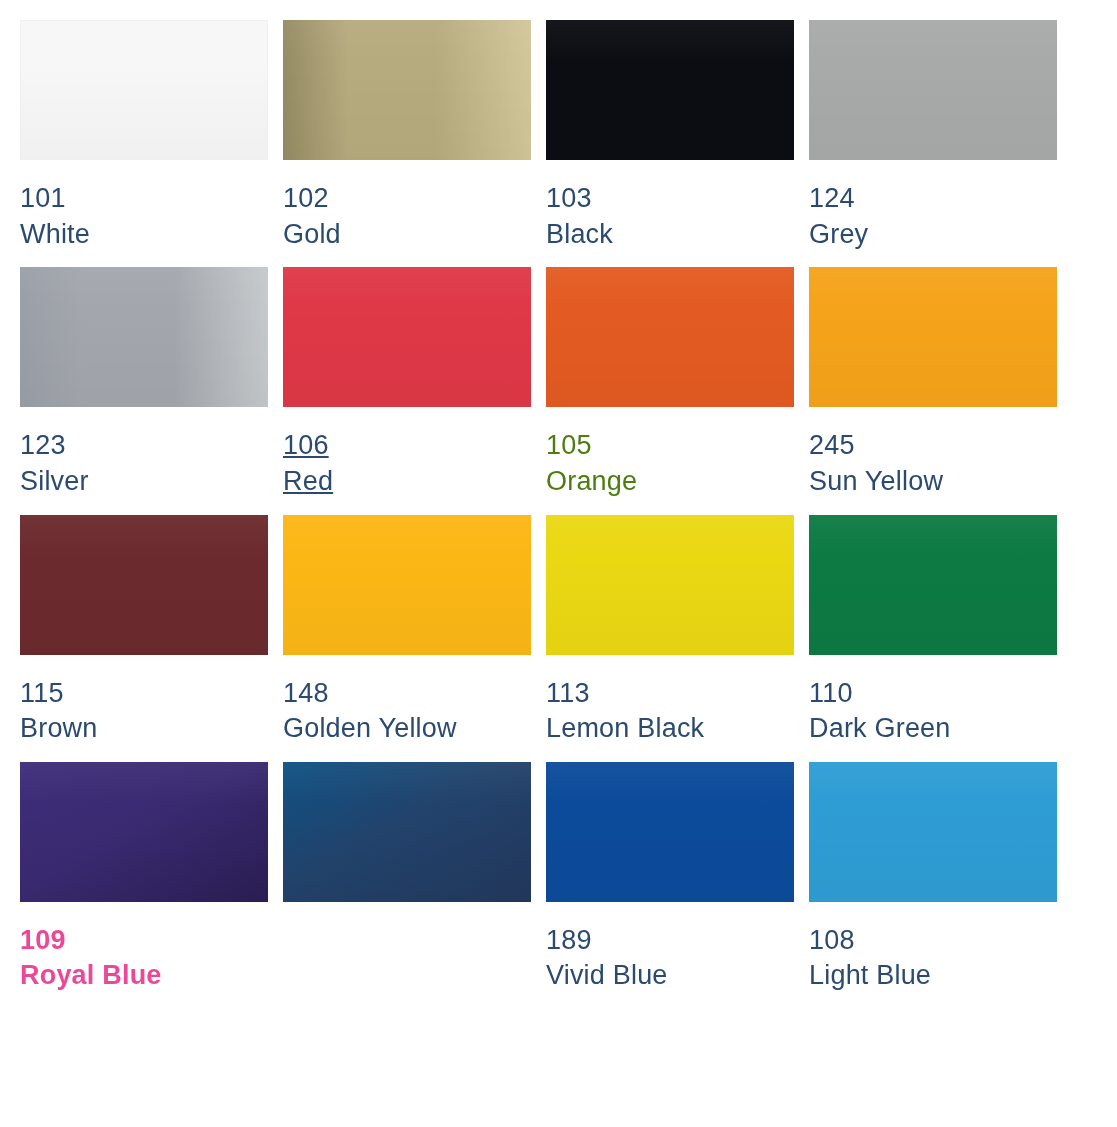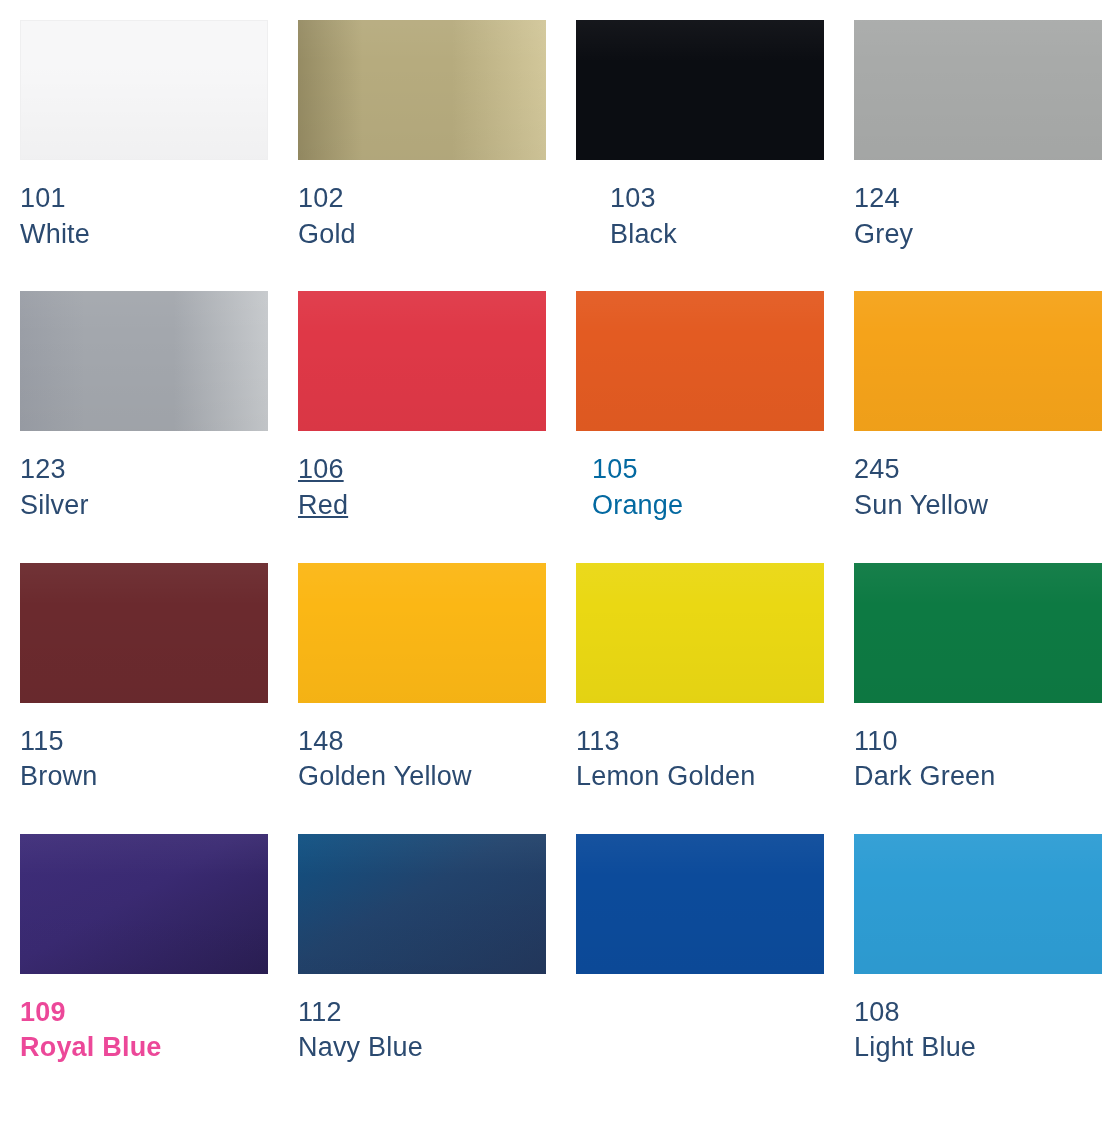--- a/index.html
+++ b/index.html
@@ -17,20 +17,21 @@
   }
 
   #swatch-grid {
     display: grid;
     grid-template-columns: repeat(4, 248px);
     grid-template-rows: repeat(4, auto);
     column-gap: 30px;
     row-gap: 39px;
     padding: 20px 0 0 20px;
     box-sizing: border-box;
+    gap: 15px;
   }
 
   .swatch-cell {
     width: 248px;
   }
 
   .swatch-chip {
     width: 248px;
     height: 140px;
     display: block;
@@ -80,21 +81,21 @@
       </div>
       <div class="swatch-caption" style="color: rgb(43, 74, 112);">
         <span class="swatch-code">102</span>
         <span class="swatch-name">Gold</span>
       </div>
     </div>
     <div class="swatch-cell">
       <div class="swatch-chip" style="background: rgb(11, 13, 18);">
         <span class="sheen" style="background: linear-gradient(rgba(255, 255, 255, 0.043) 0%, rgba(255, 255, 255, 0) 30%, rgba(0, 0, 0, 0.027) 100%);"></span>
       </div>
-      <div class="swatch-caption" style="color: rgb(43, 74, 112); margin-left: 34px;">
+      <div class="swatch-caption" style="color: rgb(43, 74, 112);">
         <span class="swatch-code">103</span>
         <span class="swatch-name">Black</span>
       </div>
     </div>
     <div class="swatch-cell">
       <div class="swatch-chip" style="background: rgb(168, 170, 169);">
         <span class="sheen" style="background: linear-gradient(rgba(255, 255, 255, 0.043) 0%, rgba(255, 255, 255, 0) 30%, rgba(0, 0, 0, 0.027) 100%);"></span>
       </div>
       <div class="swatch-caption" style="color: rgb(43, 74, 112);">
         <span class="swatch-code">124</span>
@@ -116,21 +117,21 @@
       </div>
       <div class="swatch-caption" style="color: rgb(43, 74, 112); text-decoration: underline;">
         <span class="swatch-code">106</span>
         <span class="swatch-name">Red</span>
       </div>
     </div>
     <div class="swatch-cell">
       <div class="swatch-chip" style="background: rgb(227, 91, 34);">
         <span class="sheen" style="background: linear-gradient(rgba(255, 255, 255, 0.043) 0%, rgba(255, 255, 255, 0) 30%, rgba(0, 0, 0, 0.027) 100%);"></span>
       </div>
-      <div class="swatch-caption" style="color: #0369a1; margin-left: 16px;">
+      <div class="swatch-caption" style="color: #4d7c0f;">
         <span class="swatch-code">105</span>
         <span class="swatch-name">Orange</span>
       </div>
     </div>
     <div class="swatch-cell">
       <div class="swatch-chip" style="background: rgb(245, 163, 26);">
         <span class="sheen" style="background: linear-gradient(rgba(255, 255, 255, 0.043) 0%, rgba(255, 255, 255, 0) 30%, rgba(0, 0, 0, 0.027) 100%);"></span>
       </div>
       <div class="swatch-caption" style="color: rgb(43, 74, 112);">
         <span class="swatch-code">245</span>
@@ -154,21 +155,21 @@
         <span class="swatch-code">148</span>
         <span class="swatch-name">Golden Yellow</span>
       </div>
     </div>
     <div class="swatch-cell">
       <div class="swatch-chip" style="background: rgb(234, 216, 19);">
         <span class="sheen" style="background: linear-gradient(rgba(255, 255, 255, 0.043) 0%, rgba(255, 255, 255, 0) 30%, rgba(0, 0, 0, 0.027) 100%);"></span>
       </div>
       <div class="swatch-caption" style="color: rgb(43, 74, 112);">
         <span class="swatch-code">113</span>
-        <span class="swatch-name">Lemon Golden</span>
+        <span class="swatch-name">Lemon Black</span>
       </div>
     </div>
     <div class="swatch-cell">
       <div class="swatch-chip" style="background: rgb(13, 122, 67);">
         <span class="sheen" style="background: linear-gradient(rgba(255, 255, 255, 0.043) 0%, rgba(255, 255, 255, 0) 30%, rgba(0, 0, 0, 0.027) 100%);"></span>
       </div>
       <div class="swatch-caption" style="color: rgb(43, 74, 112);">
         <span class="swatch-code">110</span>
         <span class="swatch-name">Dark Green</span>
       </div>
@@ -179,28 +180,28 @@
       </div>
       <div class="swatch-caption" style="color: #ec4899; font-weight: bold;">
         <span class="swatch-code">109</span>
         <span class="swatch-name">Royal Blue</span>
       </div>
     </div>
     <div class="swatch-cell">
       <div class="swatch-chip" style="background: linear-gradient(150deg, rgb(15, 81, 131) 0%, rgb(34, 67, 108) 45%, rgb(35, 55, 92) 100%);">
         <span class="sheen" style="background: linear-gradient(rgba(255, 255, 255, 0.043) 0%, rgba(255, 255, 255, 0) 30%, rgba(0, 0, 0, 0.027) 100%);"></span>
       </div>
-      <div class="swatch-caption" style="color: rgb(43, 74, 112);">
-        <span class="swatch-code">112</span>
-        <span class="swatch-name">Navy Blue</span>
-      </div>
     </div>
     <div class="swatch-cell">
       <div class="swatch-chip" style="background: rgb(12, 75, 155);">
         <span class="sheen" style="background: linear-gradient(rgba(255, 255, 255, 0.043) 0%, rgba(255, 255, 255, 0) 30%, rgba(0, 0, 0, 0.027) 100%);"></span>
+      </div>
+      <div class="swatch-caption" style="color: rgb(43, 74, 112);">
+        <span class="swatch-code">189</span>
+        <span class="swatch-name">Vivid Blue</span>
       </div>
     </div>
     <div class="swatch-cell">
       <div class="swatch-chip" style="background: rgb(46, 157, 212);">
         <span class="sheen" style="background: linear-gradient(rgba(255, 255, 255, 0.043) 0%, rgba(255, 255, 255, 0) 30%, rgba(0, 0, 0, 0.027) 100%);"></span>
       </div>
       <div class="swatch-caption" style="color: rgb(43, 74, 112);">
         <span class="swatch-code">108</span>
         <span class="swatch-name">Light Blue</span>
       </div>

